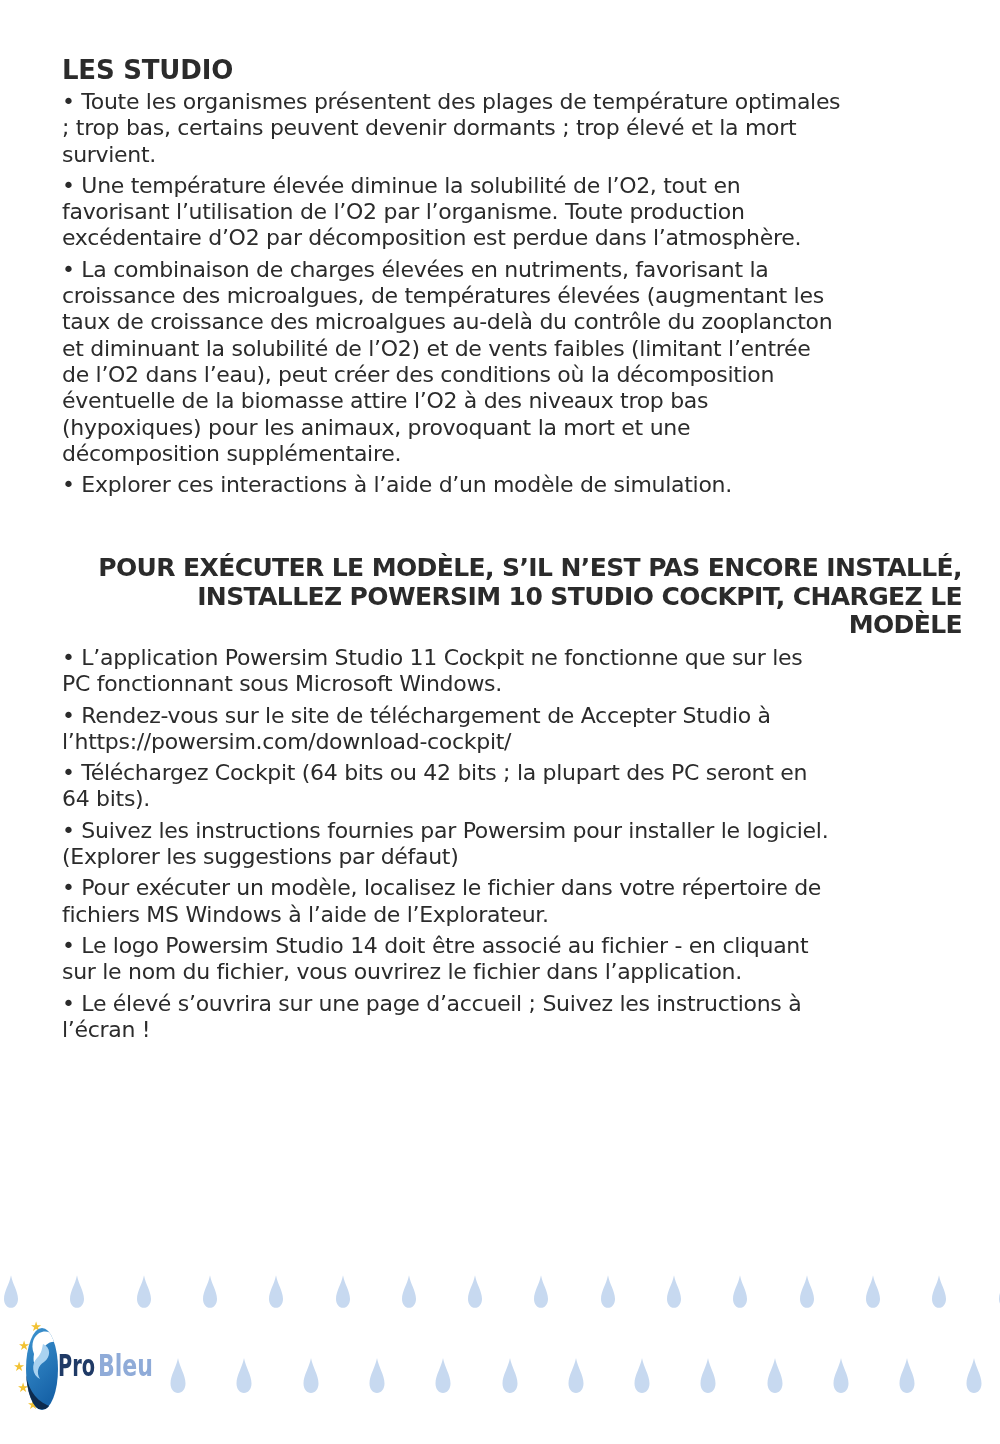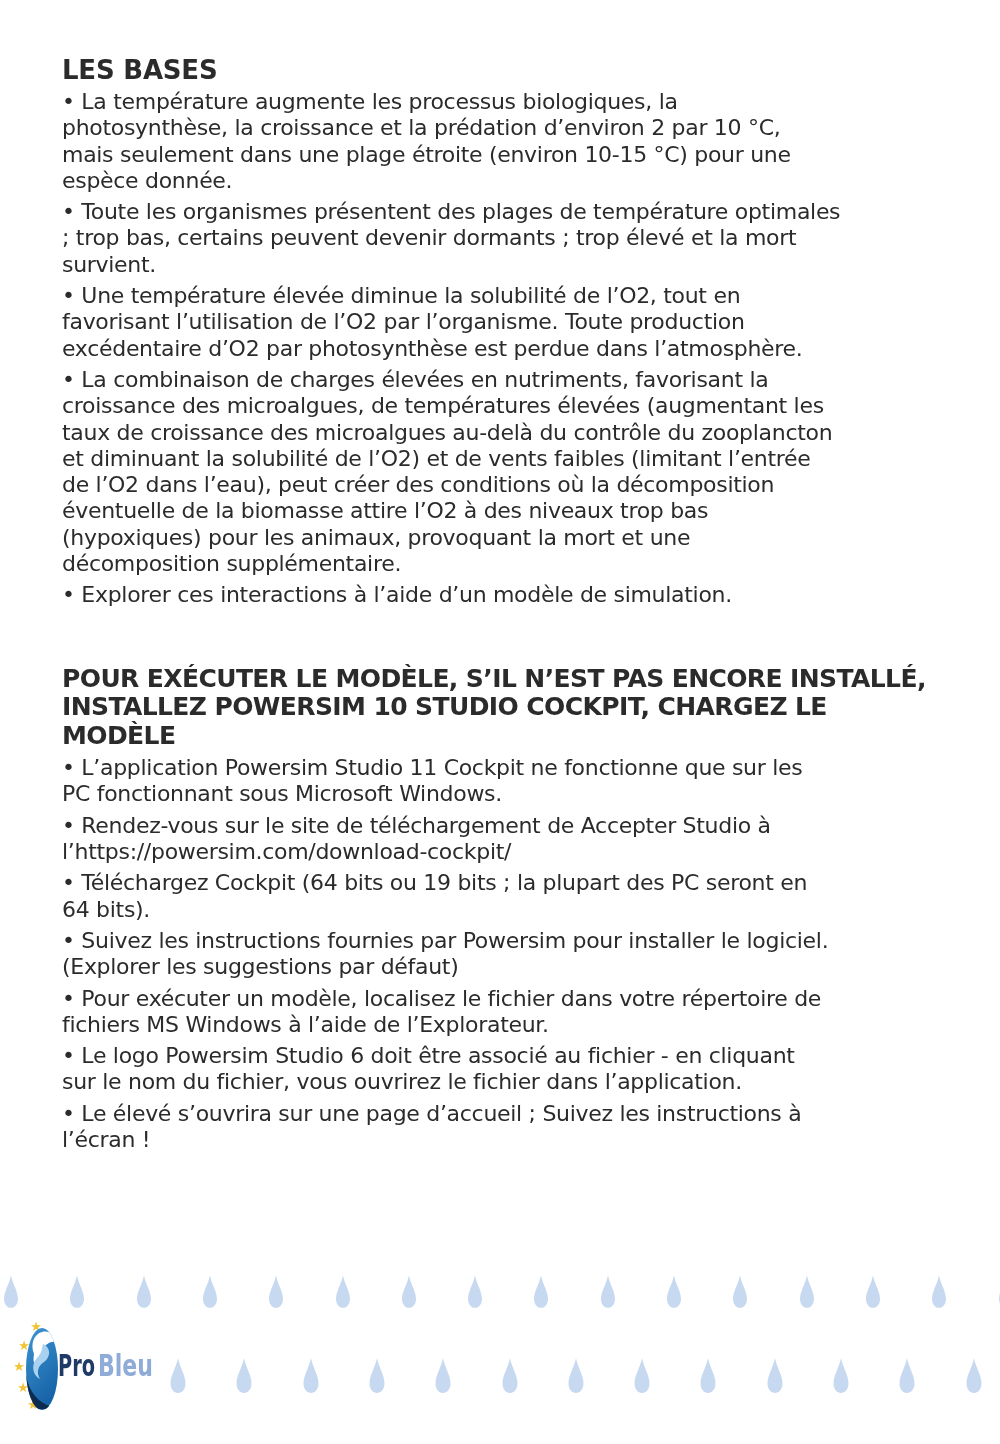--- a/index.html
+++ b/index.html
@@ -11,21 +11,21 @@
   .content{
     position:absolute;left:62px;top:55px;width:900px;
     color:#2b2b2b;
   }
   .h1{
     font-size:26px;line-height:30px;font-weight:bold;
     margin:0 0 4px 0;letter-spacing:-0.2px;white-space:pre;
   }
   .h2{
     font-size:25px;line-height:28.5px;font-weight:bold;
-    margin:56px 0 5px 0;letter-spacing:-0.6px;white-space:pre-line;
+    margin:56px 0 5px 0;letter-spacing:-0.6px;white-space:pre-line;text-align:right;
   }
   .bullet{
     font-size:22px;line-height:26.3px;font-weight:normal;
     margin:0 0 5px 0;letter-spacing:-0.3px;white-space:pre-line;
   }
   #drops-layer{position:absolute;left:0;top:0;width:1000px;height:1444px;pointer-events:none;}
   .drop{position:absolute;}
   #logo{position:absolute;left:12px;top:1314px;width:240px;height:112px;}
 </style>
 </head>
@@ -115,55 +115,51 @@
     </svg>
     <svg viewBox="0 0 15 35" class="drop" style="left: 899.3px; top: 1358px; width: 16px; height: 35px;">
       <path d="M7.5,0 C6,9 0,17 0,25.5 C0,31 3.3,35 7.5,35 C11.7,35 15,31 15,25.5 C15,17 9,9 7.5,0 Z" fill="#c7d9f0"></path>
     </svg>
     <svg viewBox="0 0 15 35" class="drop" style="left: 965.6px; top: 1358px; width: 16px; height: 35px;">
       <path d="M7.5,0 C6,9 0,17 0,25.5 C0,31 3.3,35 7.5,35 C11.7,35 15,31 15,25.5 C15,17 9,9 7.5,0 Z" fill="#c7d9f0"></path>
     </svg>
   </div>
 
 <div class="content">
-  <div class="h1">LES BASES</div>
-  <p class="bullet">• La température augmente les processus biologiques, la
-photosynthèse, la croissance et la prédation d’environ 2 par 10 °C,
-mais seulement dans une plage étroite (environ 10-15 °C) pour une
-espèce donnée.</p>
+  <div class="h1">LES STUDIO</div>
   <p class="bullet">• Toute les organismes présentent des plages de température optimales
 ; trop bas, certains peuvent devenir dormants ; trop élevé et la mort
 survient.</p>
   <p class="bullet">• Une température élevée diminue la solubilité de l’O2, tout en
 favorisant l’utilisation de l’O2 par l’organisme. Toute production
-excédentaire d’O2 par photosynthèse est perdue dans l’atmosphère.</p>
+excédentaire d’O2 par décomposition est perdue dans l’atmosphère.</p>
   <p class="bullet">• La combinaison de charges élevées en nutriments, favorisant la
 croissance des microalgues, de températures élevées (augmentant les
 taux de croissance des microalgues au-delà du contrôle du zooplancton
 et diminuant la solubilité de l’O2) et de vents faibles (limitant l’entrée
 de l’O2 dans l’eau), peut créer des conditions où la décomposition
 éventuelle de la biomasse attire l’O2 à des niveaux trop bas
 (hypoxiques) pour les animaux, provoquant la mort et une
 décomposition supplémentaire.</p>
   <p class="bullet">• Explorer ces interactions à l’aide d’un modèle de simulation.</p>
 
   <div class="h2">POUR EXÉCUTER LE MODÈLE, S’IL N’EST PAS ENCORE INSTALLÉ,
 INSTALLEZ POWERSIM 10 STUDIO COCKPIT, CHARGEZ LE
 MODÈLE</div>
   <p class="bullet">• L’application Powersim Studio 11 Cockpit ne fonctionne que sur les
 PC fonctionnant sous Microsoft Windows.</p>
   <p class="bullet">• Rendez-vous sur le site de téléchargement de Accepter Studio à
 l’https://powersim.com/download-cockpit/</p>
-  <p class="bullet">• Téléchargez Cockpit (64 bits ou 19 bits ; la plupart des PC seront en
+  <p class="bullet">• Téléchargez Cockpit (64 bits ou 42 bits ; la plupart des PC seront en
 64 bits).</p>
   <p class="bullet">• Suivez les instructions fournies par Powersim pour installer le logiciel.
 (Explorer les suggestions par défaut)</p>
   <p class="bullet">• Pour exécuter un modèle, localisez le fichier dans votre répertoire de
 fichiers MS Windows à l’aide de l’Explorateur.</p>
-  <p class="bullet">• Le logo Powersim Studio 6 doit être associé au fichier - en cliquant
+  <p class="bullet">• Le logo Powersim Studio 14 doit être associé au fichier - en cliquant
 sur le nom du fichier, vous ouvrirez le fichier dans l’application.</p>
   <p class="bullet">• Le élevé s’ouvrira sur une page d’accueil ; Suivez les instructions à
 l’écran !</p>
 </div>
 
 <svg id="logo" viewBox="0 0 240 112" xmlns="http://www.w3.org/2000/svg" aria-hidden="true">
   <defs>
     <linearGradient id="gradBlue" x1="0" y1="0" x2="0.4" y2="1">
       <stop offset="0" stop-color="#3e96d2"></stop>
       <stop offset="1" stop-color="#1763a8"></stop>

